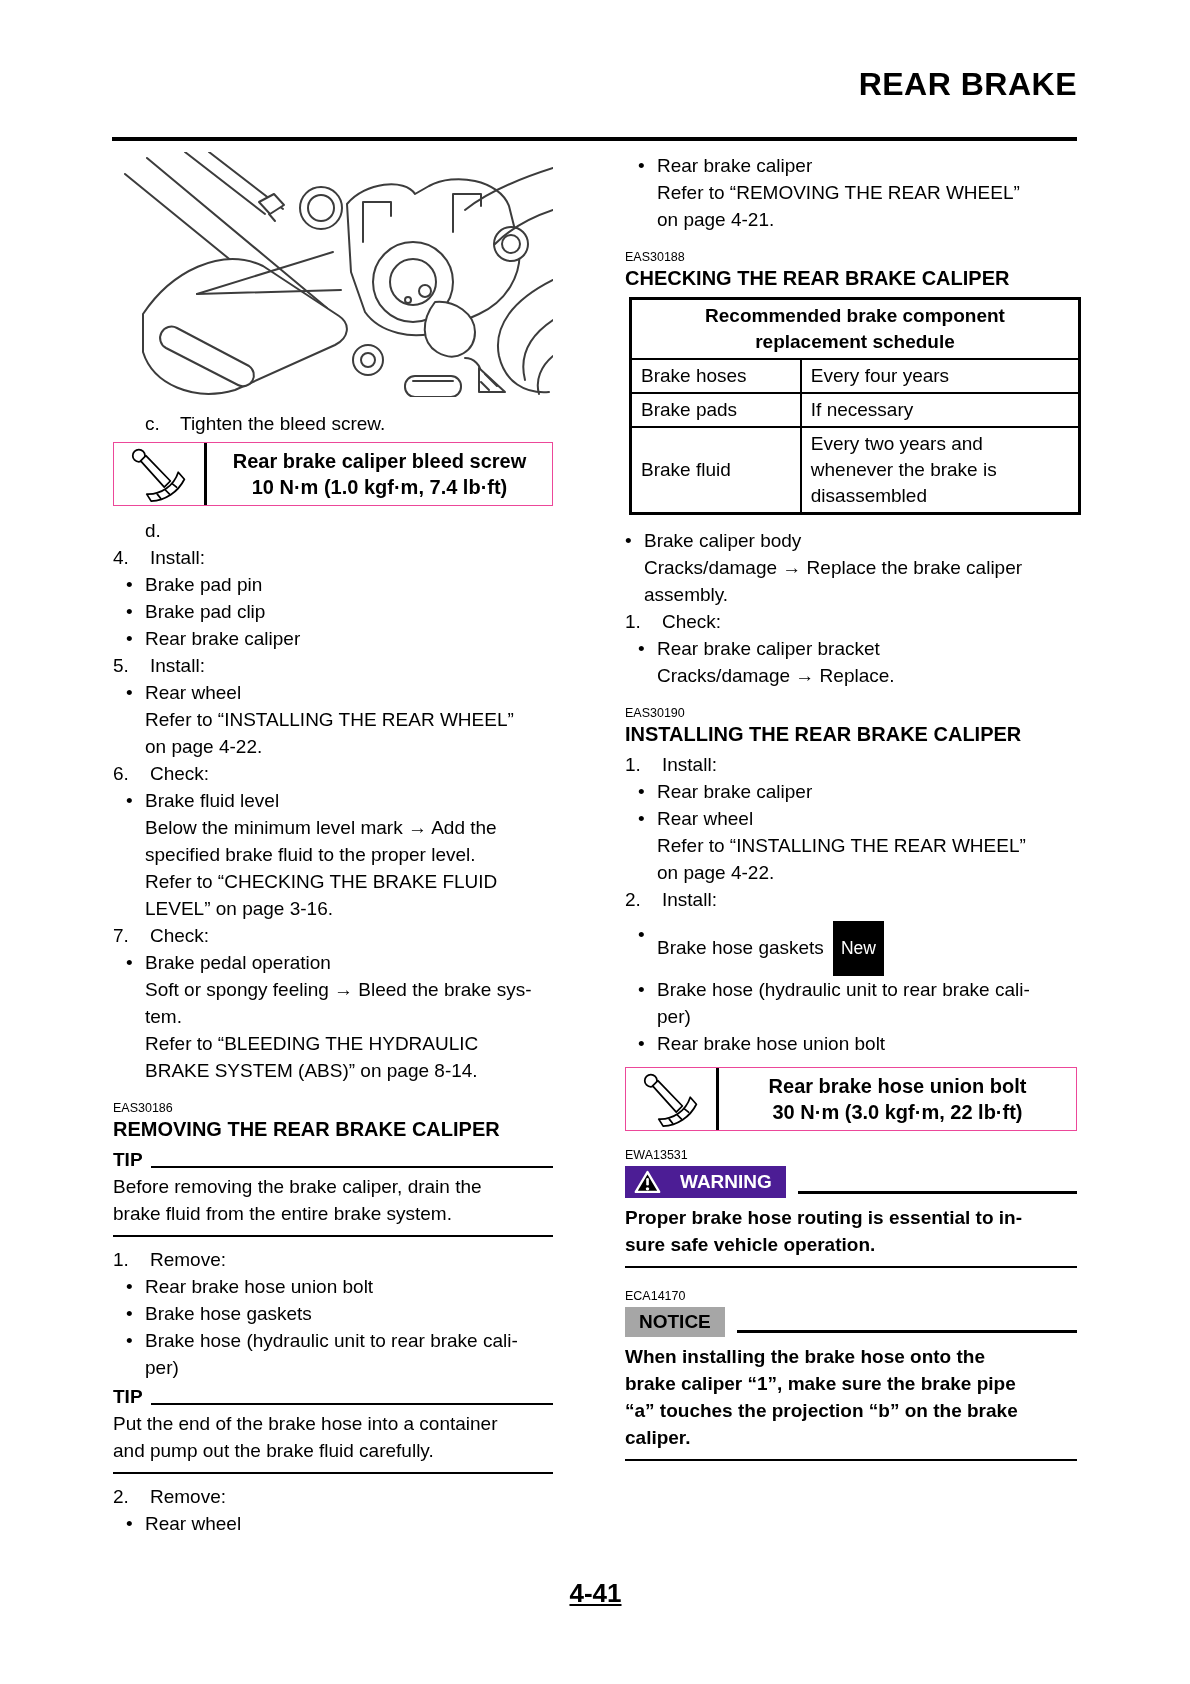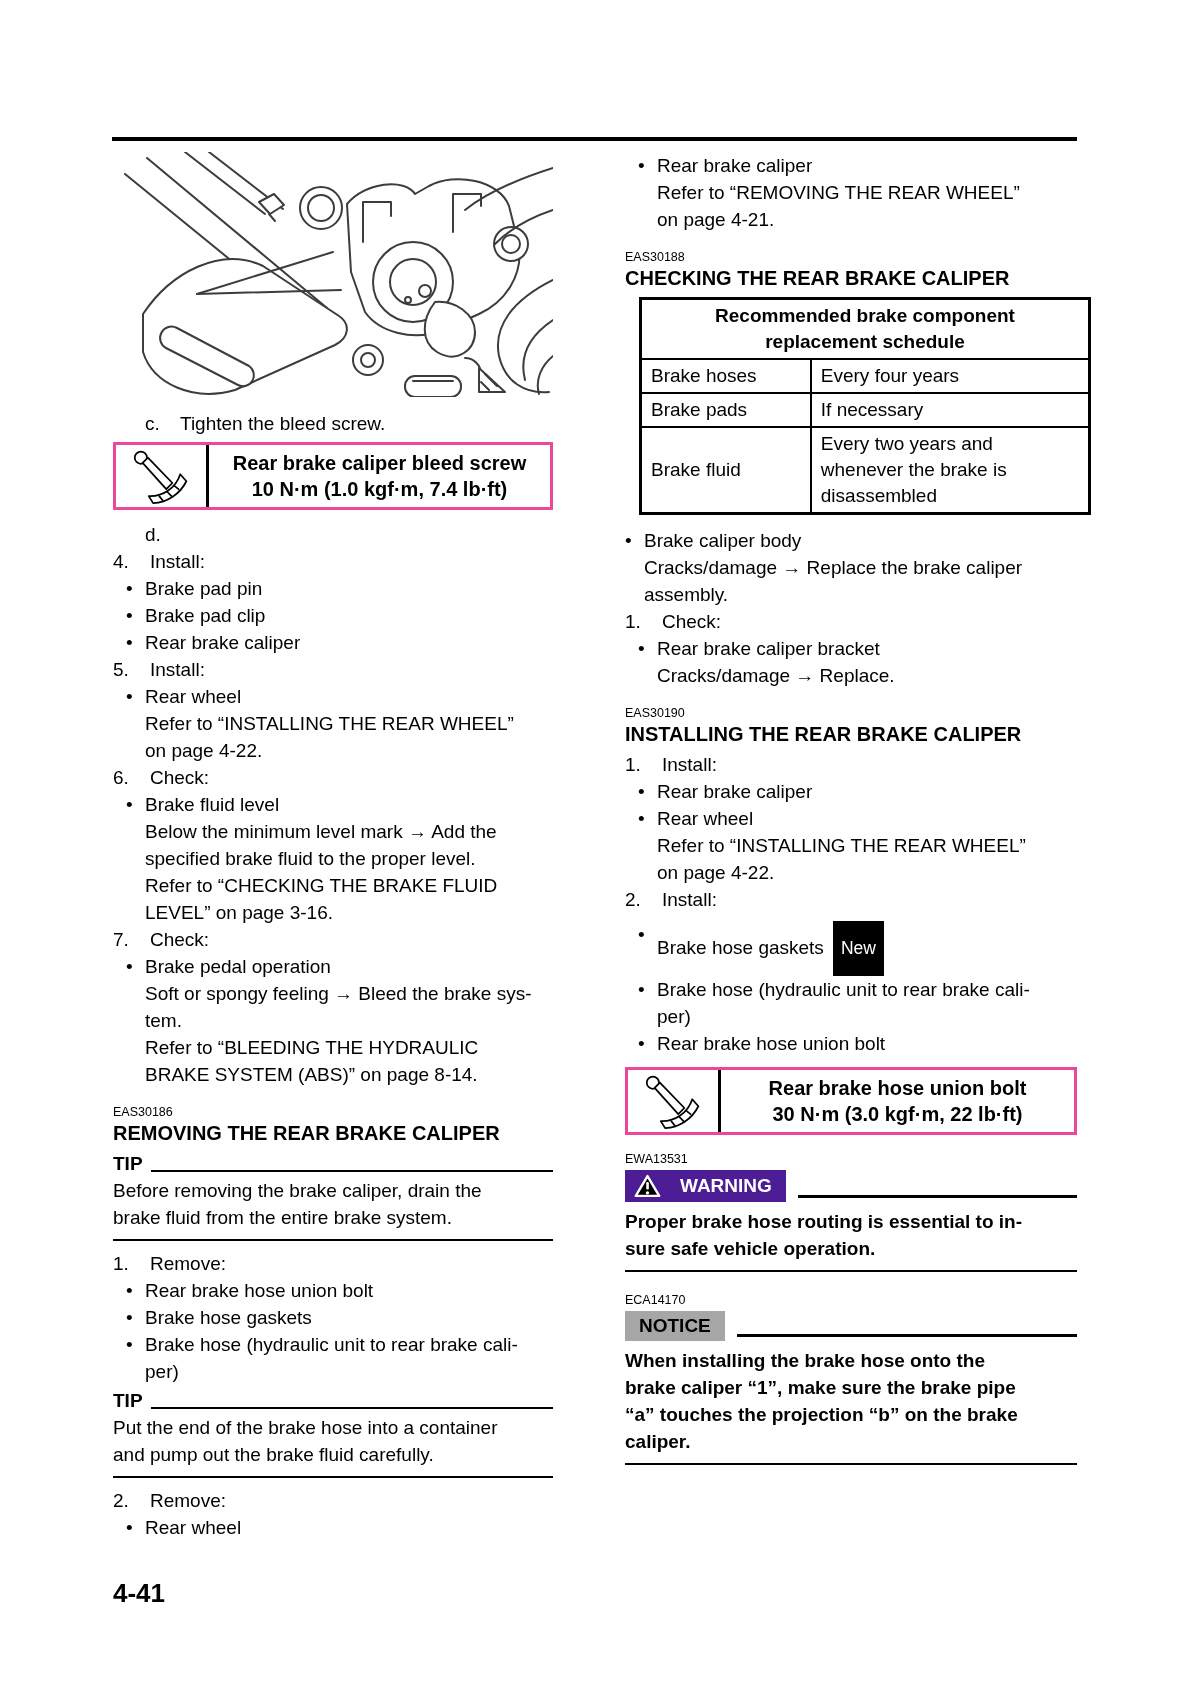--- a/index.html
+++ b/index.html
@@ -13,53 +13,53 @@
     font-size:32px; font-weight:bold; letter-spacing:0.5px;
   }
   .header-rule {
     position:absolute; top:137px; left:112px; width:965px; height:4px; background:#000;
   }
   .col { position:absolute; font-size:19px; line-height:27px; }
   .col-left  { left:113px; top:150px; width:440px; }
   .col-right { left:625px; top:152px; width:452px; }
   .page-number {
     position:absolute; left:113px; top:1578px; width:965px;
-    font-size:26px; font-weight:bold;
+    text-align:center; font-size:26px; font-weight:bold;text-decoration:underline;
   }
   
   .figure { width:440px; height:245px; margin:2px 0 6px 0; }
   
   .li { display:flex; align-items:flex-start; }
   .li .m  { flex:0 0 37px; }
   .li.bul { padding-left:13px; }
   .li.bul .m { flex:0 0 19px; }
   .li.bul.hang { padding-left:0; }
   .li.alpha { padding-left:32px; }
   .li.alpha .m { flex:0 0 35px; }
   .li .t { white-space:pre-line; flex:1; }
   
   .code { font-size:12.5px; line-height:15px; margin-top:17px; }
   .sec-title { font-size:20px; font-weight:bold; line-height:26px; margin-bottom:4px; }
   
-  .torque { display:flex; border:3px solid #ec4899; margin:5px 0 11px 0; }
+  .torque { display:flex; border:1px solid #ec4899; margin:5px 0 11px 0; }
   .torque .ticon {
     flex:0 0 84px; border-right:3px solid #000;
     display:flex; align-items:center; justify-content:center; padding:3px;
   }
   .torque .tbody {
     flex:1; display:flex; flex-direction:column; justify-content:center;
     text-align:center; font-weight:bold; font-size:20px; line-height:26px; padding:5px 2px;
   }
   
   .tip-head { display:flex; align-items:flex-end; margin-top:2px; }
   .tip-label { font-weight:bold; font-size:19px; }
   .tip-line { flex:1; border-bottom:2px solid #000; margin:0 0 5px 8px; }
   .hrule { border-top:2px solid #000; margin:8px 0 9px 0; }
   
-  table.sched { width:100%; border-collapse:collapse; border:3px solid #000; margin:6px 0 12px 14px; }
+  table.sched { width:100%; border-collapse:collapse; border:3px solid #000; margin:6px 0 12px 4px; }
   table.sched td {
     border:2px solid #000; padding:3px 9px; font-size:19px; line-height:26px;
     vertical-align:middle;
   }
   td.thead { font-weight:bold; text-align:center; white-space:pre-line; padding:4px 6px; }
   td.cinterval { white-space:pre-line; }
   
   .lead-head { display:flex; align-items:flex-end; margin-top:3px; }
   .lead-line { flex:1; border-bottom:3px solid #000; margin:0 0 4px 12px; }
   .badge-warning {
@@ -79,20 +79,21 @@
   .t-row { flex:1; }
   .mt8 { margin-top:8px; }
   svg .ln { fill:none; stroke:#3c3c3c; stroke-width:2; stroke-linecap:round; stroke-linejoin:round; }
   svg .lnw { fill:#fff; stroke:#3c3c3c; stroke-width:2; stroke-linecap:round; stroke-linejoin:round; }
 </style>
 </head>
 <body>
 
 <div class="page">
 
+  <div class="page-title">REAR BRAKE</div>
   <div class="header-rule"></div>
 
   <div class="col col-left">
 
     <svg class="figure" viewBox="0 0 440 245" xmlns="http://www.w3.org/2000/svg">
 
       <path class="ln" d="M12,22 L196,172"></path>
       <path class="ln" d="M34,6 L214,156"></path>
       <path class="ln" d="M72,0 L152,62"></path>
       <path class="ln" d="M96,0 L170,57"></path>

